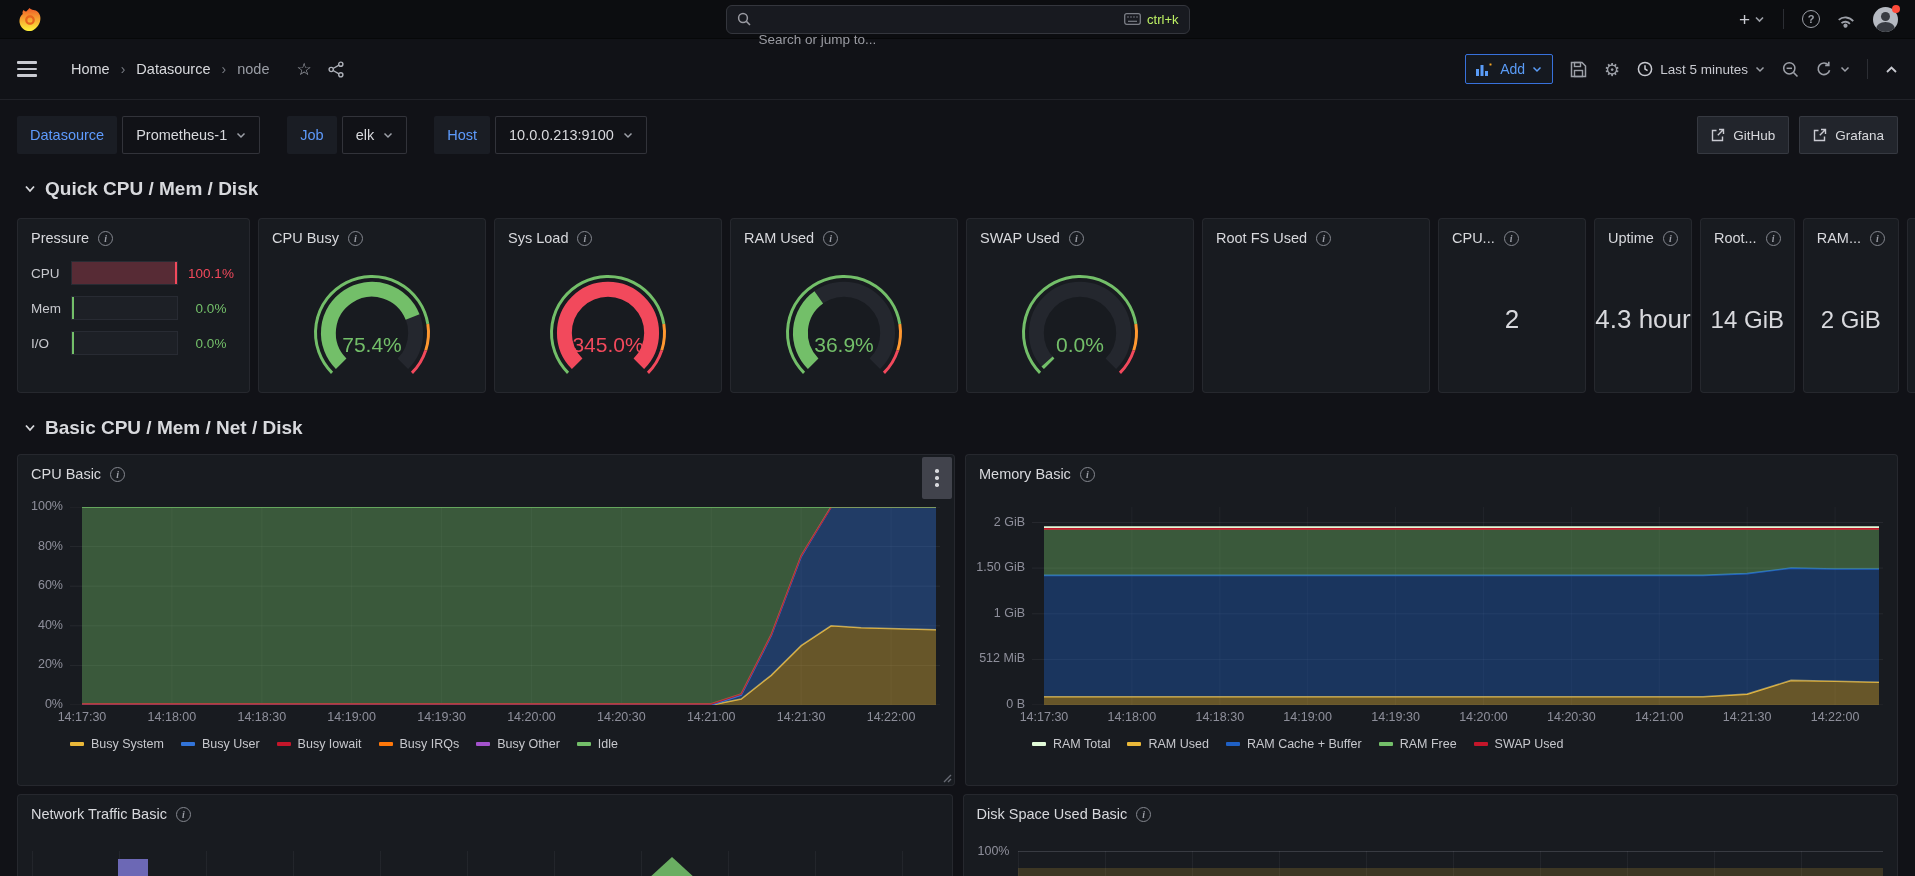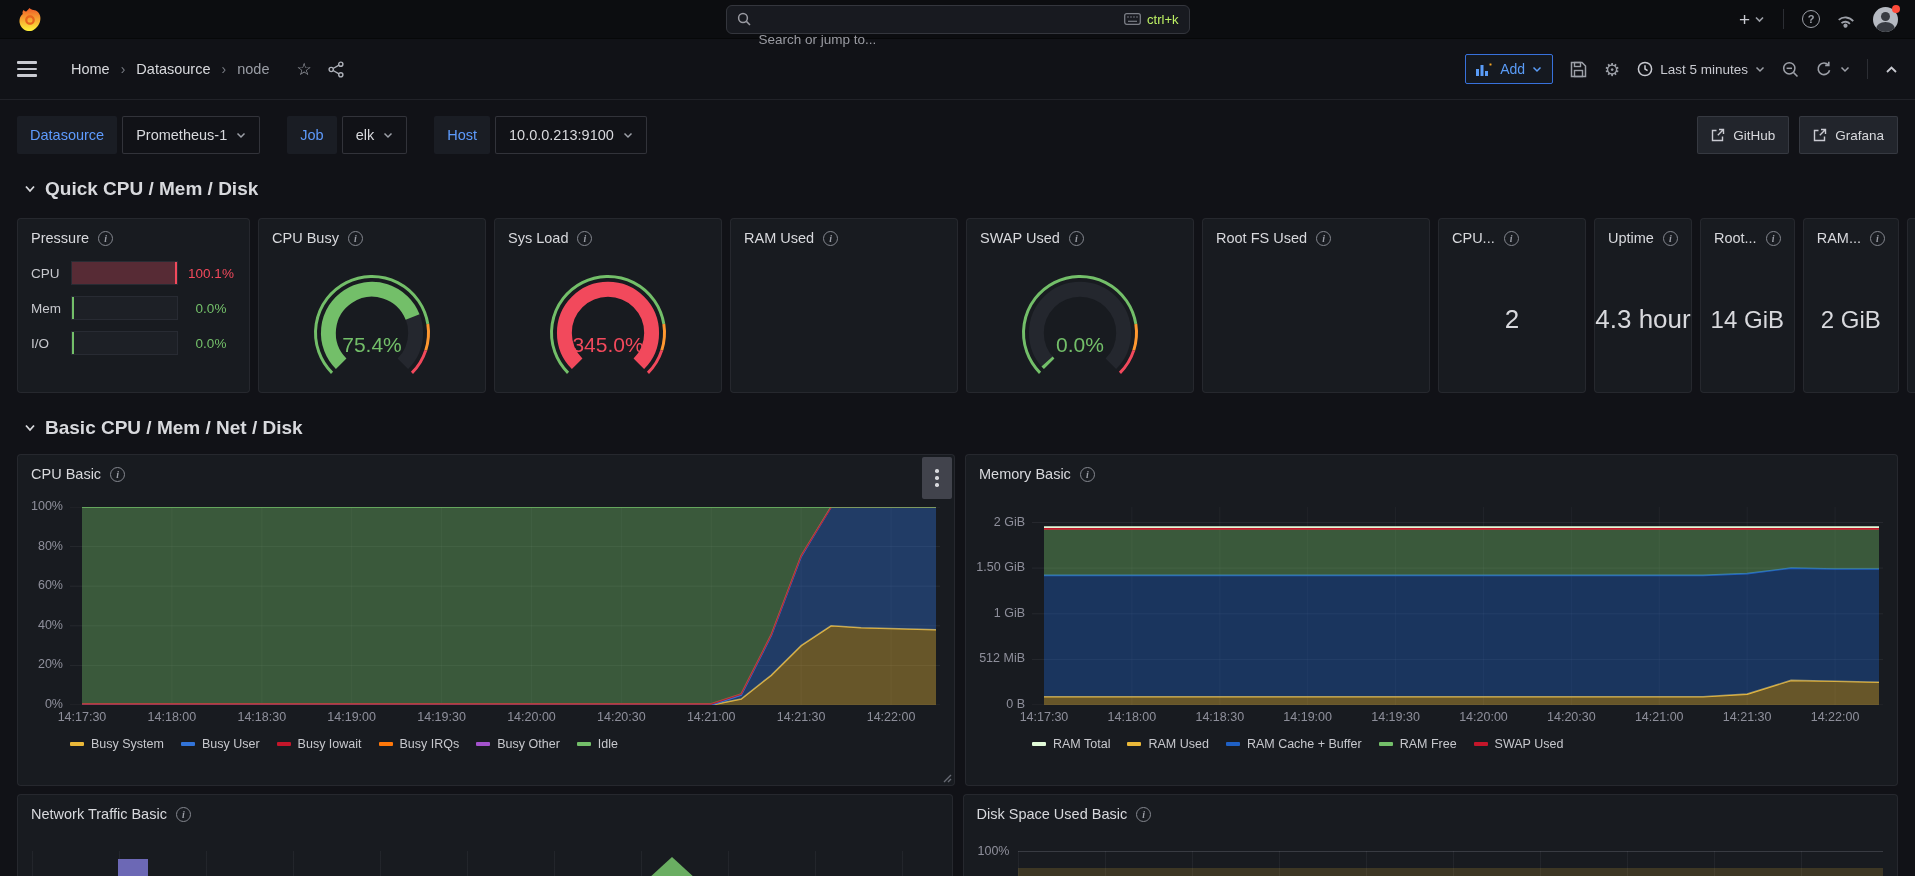--- a/index.html
+++ b/index.html
@@ -368,20 +368,30 @@
           <path d="M 82.89 107.11 A 44 44 0 1 1 145.11 107.11" stroke="#F2495C" stroke-width="15" fill="none"></path>
         </svg>
       <div class="gauge-value" style="color: rgb(242, 73, 92);">345.0%</div>
       </div>
   </div>
   <div class="panel gauge-panel">
     <div class="p-head">
         <span class="p-title">RAM Used</span>
         <span class="info">i</span>
       </div>
+    <div class="gauge-wrap">
+        <svg width="100%" height="132" viewBox="0 0 228 132">
+          <path d="M 82.89 107.11 A 44 44 0 1 1 145.11 107.11" stroke="#24272e" stroke-width="15" fill="none"></path>
+          <path d="M 73.69 116.31 A 57 57 0 1 1 170.30 67.08" stroke="#73BF69" stroke-width="3" fill="none"></path>
+          <path d="M 170.30 67.08 A 57 57 0 0 1 168.21 93.61" stroke="#FF9830" stroke-width="3" fill="none"></path>
+          <path d="M 168.21 93.61 A 57 57 0 0 1 154.31 116.31" stroke="#F2495C" stroke-width="3" fill="none"></path>
+          <path d="M 82.89 107.11 A 44 44 0 0 1 88.53 40.12" stroke="#73BF69" stroke-width="15" fill="none"></path>
+        </svg>
+      <div class="gauge-value" style="color: rgb(115, 191, 105);">36.9%</div>
+      </div>
   </div>
   <div class="panel gauge-panel">
     <div class="p-head">
         <span class="p-title">SWAP Used</span>
         <span class="info">i</span>
       </div>
     <div class="gauge-wrap">
         <svg width="100%" height="132" viewBox="0 0 228 132">
           <path d="M 82.89 107.11 A 44 44 0 1 1 145.11 107.11" stroke="#24272e" stroke-width="15" fill="none"></path>
           <path d="M 73.69 116.31 A 57 57 0 1 1 170.30 67.08" stroke="#73BF69" stroke-width="3" fill="none"></path>

